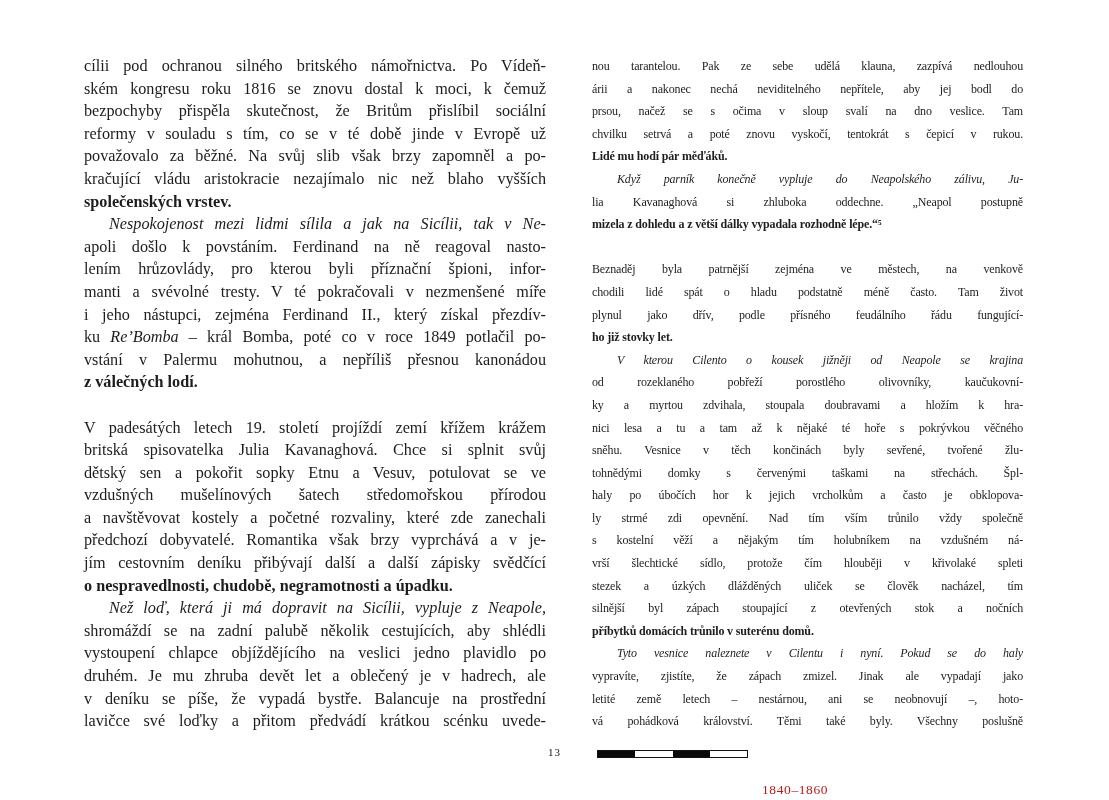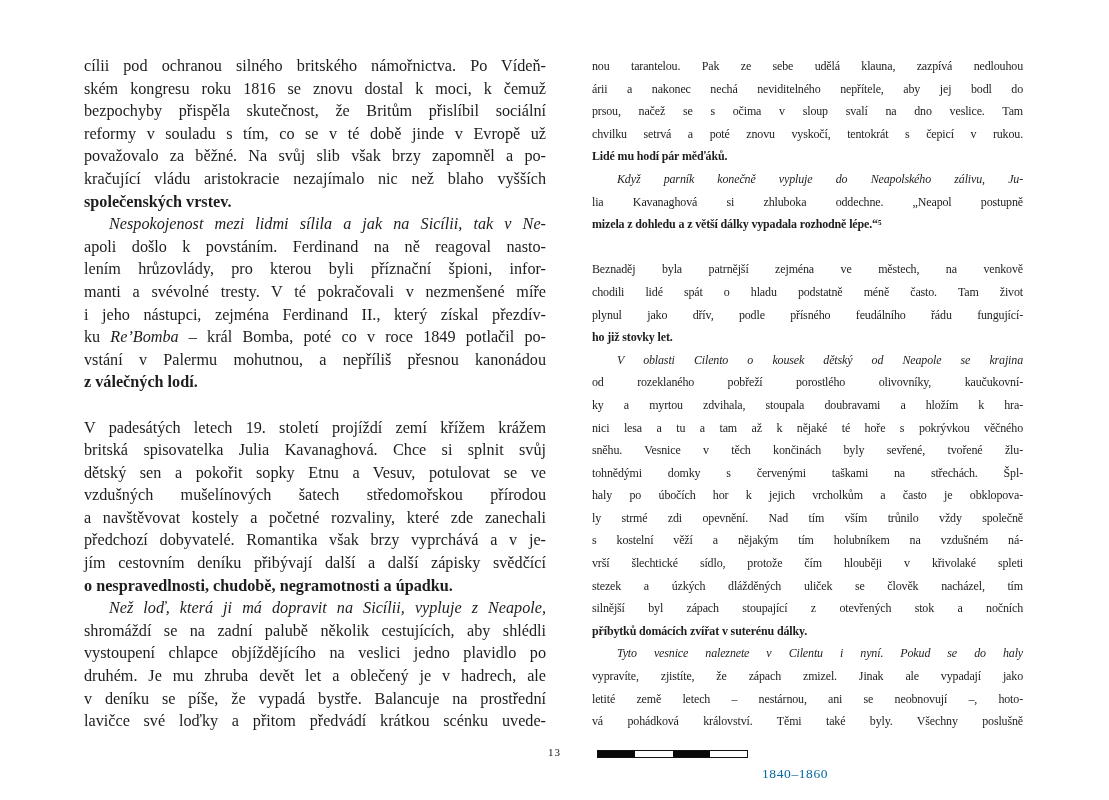--- a/index.html
+++ b/index.html
@@ -34,22 +34,22 @@
     font-size: 11px; letter-spacing: 1px; color: #111;
   }
   .scalebar {
     position: absolute; left: 597px; top: 750px;
     width: 151px; height: 8px;
     display: flex; box-sizing: border-box;
     border: 1px solid #111; background: #ffffff;
   }
   .scalebar .seg { flex: 1 1 auto; height: 100%; }
   .timeline-range {
-    position: absolute; left: 762px; top: 766px;
-    font-size: 13.5px; letter-spacing: 0.6px; color: #0369a1;
+    position: absolute; left: 762px; top: 782px;
+    font-size: 13.5px; letter-spacing: 0.6px; color: #b91c1c;
   }
 </style>
 </head>
 <body>
 
 <div class="page">
 
   <div class="col col-left">
       <div class="para">
         <div class="line">cílii pod ochranou silného britského námořnictva. Po Vídeň-</div>
@@ -102,33 +102,33 @@
         <div class="line">lia Kavanaghová si zhluboka oddechne. „Neapol postupně</div>
         <div class="line endline">mizela z dohledu a z větší dálky vypadala rozhodně lépe.“⁵</div>
       </div>
       <div class="para space">
         <div class="line">Beznaděj byla patrnější zejména ve městech, na venkově</div>
         <div class="line">chodili lidé spát o hladu podstatně méně často. Tam život</div>
         <div class="line">plynul jako dřív, podle přísného feudálního řádu fungující-</div>
         <div class="line endline">ho již stovky let.</div>
       </div>
       <div class="para indent">
-        <div class="line">V oblasti Cilento o kousek dětský od Neapole se krajina</div>
+        <div class="line">V kterou Cilento o kousek jižněji od Neapole se krajina</div>
         <div class="line">od rozeklaného pobřeží porostlého olivovníky, kaučukovní-</div>
         <div class="line">ky a myrtou zdvihala, stoupala doubravami a hložím k hra-</div>
         <div class="line">nici lesa a tu a tam až k nějaké té hoře s pokrývkou věčného</div>
         <div class="line">sněhu. Vesnice v těch končinách byly sevřené, tvořené žlu-</div>
         <div class="line">tohnědými domky s červenými taškami na střechách. Špl-</div>
         <div class="line">haly po úbočích hor k jejich vrcholkům a často je obklopova-</div>
         <div class="line">ly strmé zdi opevnění. Nad tím vším trůnilo vždy společně</div>
         <div class="line">s kostelní věží a nějakým tím holubníkem na vzdušném ná-</div>
         <div class="line">vrší šlechtické sídlo, protože čím hlouběji v křivolaké spleti</div>
         <div class="line">stezek a úzkých dlážděných uliček se člověk nacházel, tím</div>
         <div class="line">silnější byl zápach stoupající z otevřených stok a nočních</div>
-        <div class="line endline">příbytků domácích zvířat v suterénu dálky.</div>
+        <div class="line endline">příbytků domácích trůnilo v suterénu domů.</div>
       </div>
       <div class="para indent">
         <div class="line">Tyto vesnice naleznete v Cilentu i nyní. Pokud se do haly</div>
         <div class="line">vypravíte, zjistíte, že zápach zmizel. Jinak ale vypadají jako</div>
         <div class="line">letité země letech – nestárnou, ani se neobnovují –, hoto-</div>
         <div class="line">vá pohádková království. Těmi také byly. Všechny poslušně</div>
       </div>
     </div>
 
   <div class="footer-number">13</div>

